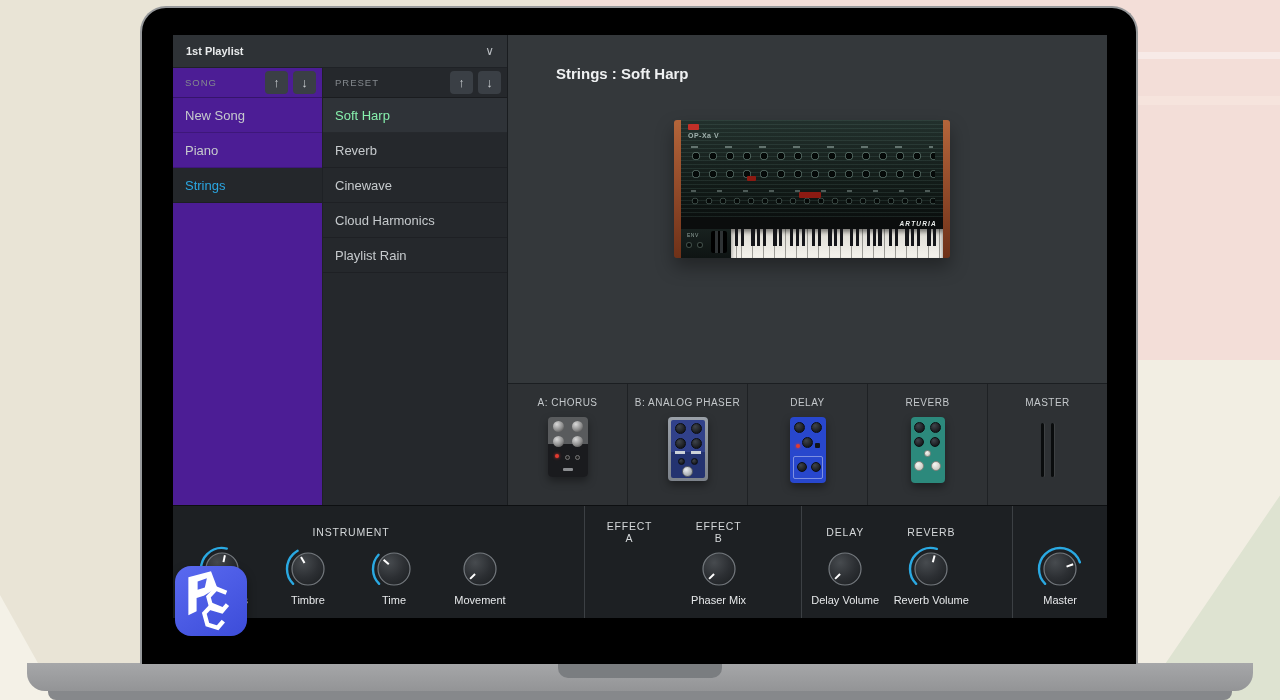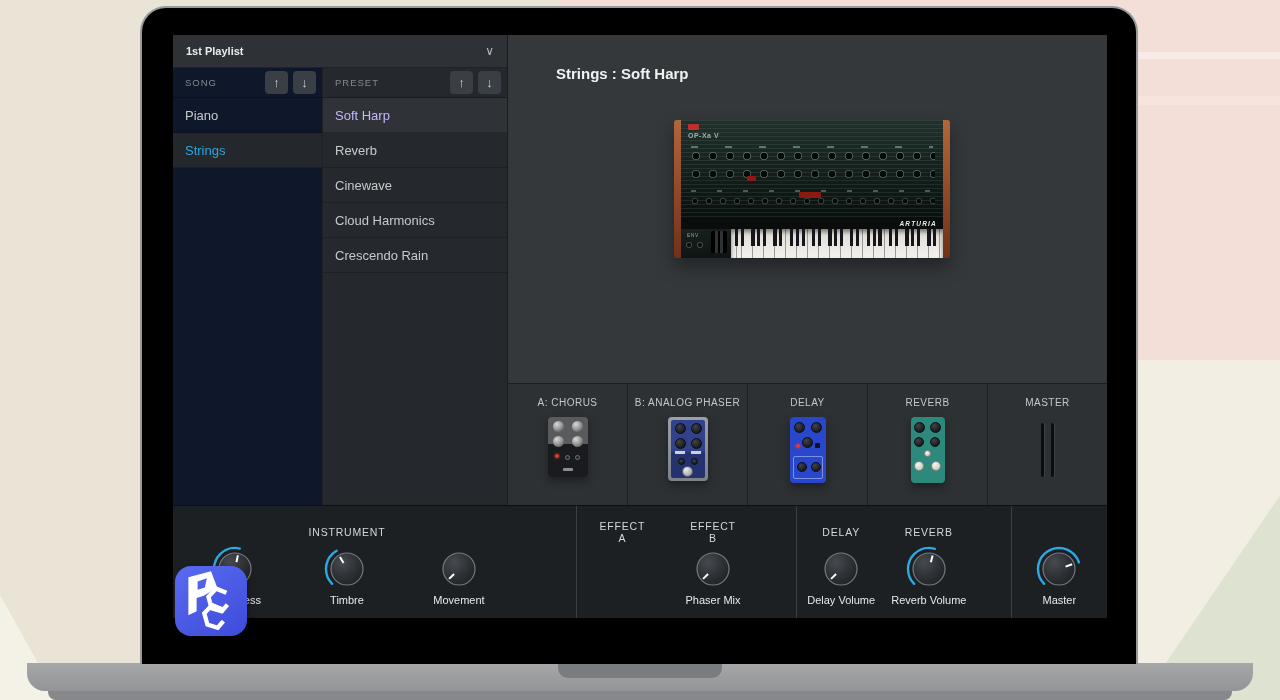--- a/index.html
+++ b/index.html
@@ -34,32 +34,32 @@
   .app { position:absolute; left:173px; top:35px; width:934px; height:583px;
     background:#34383b; color:#c9cdd1; overflow:hidden; }
 
   
   .left-panel { position:absolute; left:0; top:0; width:335px; height:583px; border-right:1px solid #191c1f; }
   .pl-header { height:33px; background:#2e3236; border-bottom:1px solid #1f2226;
     display:flex; align-items:center; padding:0 13px; }
   .pl-title { font-size:11px; font-weight:bold; color:#e9ebec; }
   .pl-chevron { margin-left:auto; color:#b9bdc1; font-size:12px; line-height:1; }
   .cols { display:flex; height:550px; }
-  .song-col { width:150px; background:#0f172a; border-right:1px solid #1e2125;text-align:right; }
+  .song-col { width:150px; background:#4c1d95; border-right:1px solid #1e2125;text-align:right; }
   .preset-col { width:184px; background:#25282c; }
   .col-header { height:30px; display:flex; align-items:center; padding:0 6px 0 12px;
     border-bottom:1px solid rgba(0,0,0,.28); }
   .col-header-label { font-size:9.5px; color:#84898e; letter-spacing:1px; }
   .sort-btns { margin-left:auto; display:flex; }
   .sort-btn { width:23px; height:23px; margin-left:5px; background:#3a3f45; border-radius:4px;
     display:flex; align-items:center; justify-content:center; color:#ccd0d3; font-size:13px; cursor:default; }
   .row { height:35px; display:flex; align-items:center; padding:0 12px; font-size:13px;
     color:#c6cacd; border-bottom:1px solid rgba(0,0,0,.18); white-space:nowrap; overflow:hidden; }
   .song-col .row.selected { background:#24272b; color:#2ba7e2; }
-  .preset-col .row.selected { background:#2f3338; color:#c4b5fd; }
+  .preset-col .row.selected { background:#2f3338; color:#86efac; }
 
   
   .main { position:absolute; left:335px; top:0; width:599px; height:583px; }
   .main-title { position:absolute; left:48px; top:30px; font-size:15px; font-weight:bold; color:#eff1f2; }
 
   
   .synth { position:absolute; left:166px; top:85px; width:276px; height:138px; display:flex;
     border-radius:3px; box-shadow:0 9px 18px rgba(0,0,0,.35); }
   .rail { width:7px; background:linear-gradient(180deg,#b4653a,#8a4526 60%,#6f3118); }
   .rail.l { border-radius:3px 0 0 3px; } .rail.r { border-radius:0 3px 3px 0; }
@@ -192,36 +192,37 @@
       </div>
       <div class="cols">
         <div class="song-col">
           <div class="col-header">
             <span class="col-header-label">SONG</span>
             <span class="sort-btns">
               <span class="sort-btn">↑</span>
               <span class="sort-btn">↓</span>
             </span>
           </div>
+          <div class="row">New Song</div>
           <div class="row">Piano</div>
           <div class="row selected">Strings</div>
         </div>
         <div class="preset-col">
           <div class="col-header">
             <span class="col-header-label">PRESET</span>
             <span class="sort-btns">
               <span class="sort-btn">↑</span>
               <span class="sort-btn">↓</span>
             </span>
           </div>
           <div class="row selected">Soft Harp</div>
           <div class="row">Reverb</div>
           <div class="row">Cinewave</div>
           <div class="row">Cloud Harmonics</div>
-          <div class="row">Crescendo Rain</div>
+          <div class="row">Playlist Rain</div>
         </div>
       </div>
     </div>
 
     <div class="main">
       <div class="main-title">Strings : Soft Harp</div>
 
       <div class="synth">
         <div class="rail l"></div>
         <div class="synth-mid">
@@ -333,20 +334,28 @@
             <div class="knob-block">
               <svg class="knob-svg" width="48" height="48" viewBox="0 0 48 48">
                 <circle class="knob-arc" cx="24" cy="24" r="21" fill="none" stroke="#2AA9E2" stroke-width="2.4" stroke-linecap="round" transform="rotate(135 24 24)" stroke-dasharray="38.48 131.95"></circle>
                 <circle cx="24" cy="24" r="16" fill="url(#kgrad)" stroke="#74797e" stroke-width="1.2"></circle>
                 <line class="knob-ptr" x1="24" y1="10" x2="24" y2="17" stroke="#fff" stroke-width="2" transform="rotate(-30 24 24)"></line>
               </svg>
               <div class="knob-label">Timbre</div>
             </div>
             <div class="knob-block">
               <svg class="knob-svg" width="48" height="48" viewBox="0 0 48 48">
+                <circle class="knob-arc" cx="24" cy="24" r="21" fill="none" stroke="#2AA9E2" stroke-width="2.4" stroke-linecap="round" transform="rotate(135 24 24)" stroke-dasharray="31.89 131.95"></circle>
+                <circle cx="24" cy="24" r="16" fill="url(#kgrad)" stroke="#74797e" stroke-width="1.2"></circle>
+                <line class="knob-ptr" x1="24" y1="10" x2="24" y2="17" stroke="#fff" stroke-width="2" transform="rotate(-48 24 24)"></line>
+              </svg>
+              <div class="knob-label">Time</div>
+            </div>
+            <div class="knob-block">
+              <svg class="knob-svg" width="48" height="48" viewBox="0 0 48 48">
                 <circle class="knob-arc" cx="24" cy="24" r="21" fill="none" stroke="#2AA9E2" stroke-width="2.4" stroke-linecap="round" transform="rotate(135 24 24)" stroke-dasharray="0.00 131.95" opacity="0"></circle>
                 <circle cx="24" cy="24" r="16" fill="url(#kgrad)" stroke="#74797e" stroke-width="1.2"></circle>
                 <line class="knob-ptr" x1="24" y1="10" x2="24" y2="17" stroke="#fff" stroke-width="2" transform="rotate(-135 24 24)"></line>
               </svg>
               <div class="knob-label">Movement</div>
             </div>
           </div>
         </div>
 
         <div class="bb-sec bdr s-fx">

